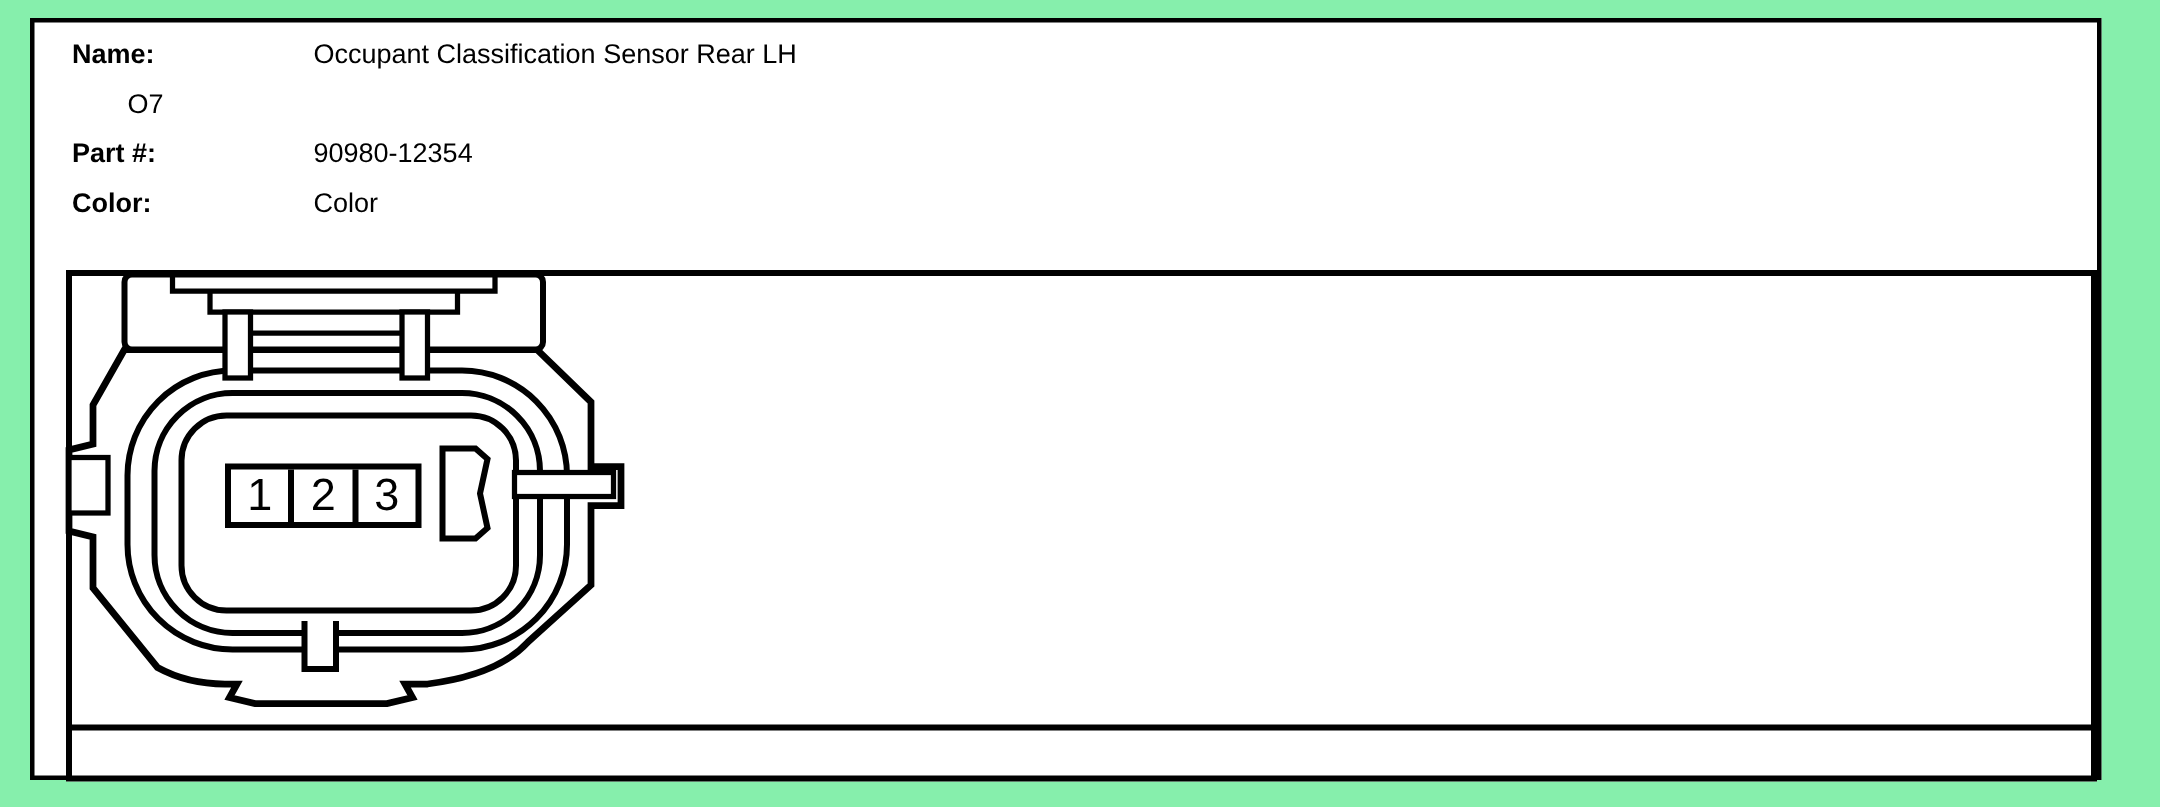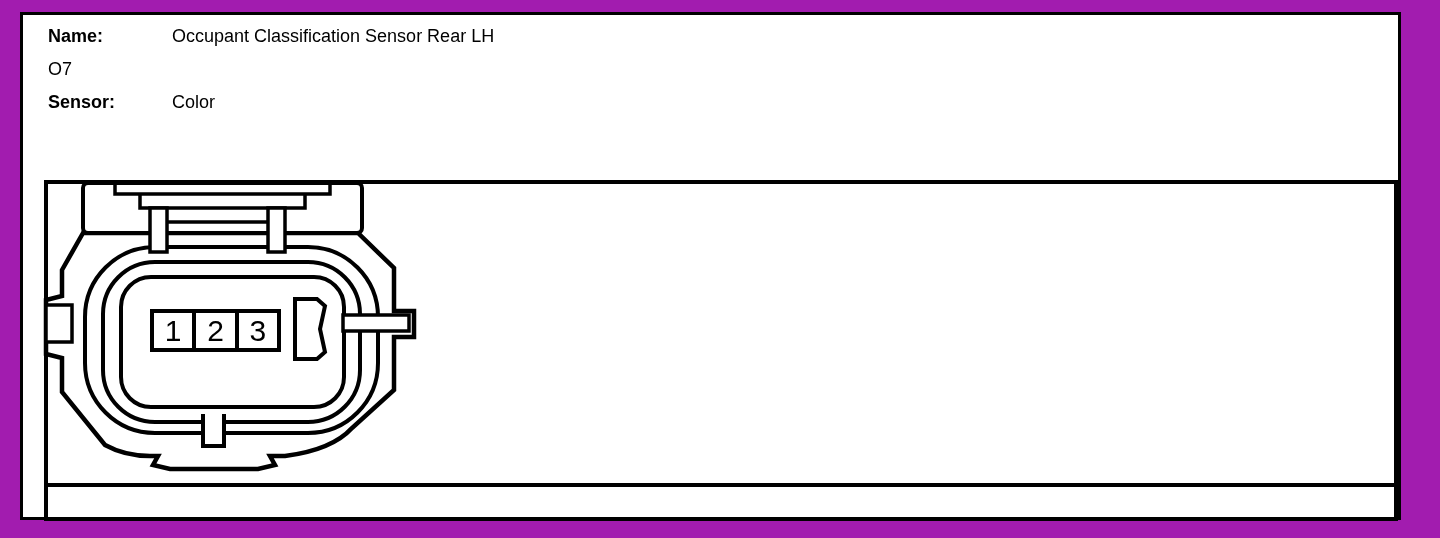--- a/index.html
+++ b/index.html
@@ -1,29 +1,29 @@
 <!DOCTYPE html>
 <html><head>
 <meta charset="utf-8">
 <style>
   html,body{margin:0;padding:0;background:#ffffff;}
   #screen{
-    position:relative;width:1440px;height:538px;background:#a21caf;overflow:hidden;
+    position:relative;width:1440px;height:538px;background:#86efac;overflow:hidden;
     font-family:"Liberation Sans", sans-serif;color:#000;
   }
   
   .page-frame{
     position:absolute;left:20px;top:12px;width:1381px;height:508px;
     border:3px solid #000;box-sizing:border-box;background:#fff;
   }
   
   .hdr{position:absolute;left:48px;top:24px;}
   .hdr-row{display:flex;height:33px;}
   .hdr-label{width:124px;font-weight:bold;font-size:18px;line-height:24px;white-space:nowrap;}
-  .hdr-value{font-size:18px;line-height:24px;white-space:nowrap;}
+  .hdr-value{font-size:18px;line-height:24px;white-space:nowrap;margin-left:37px;}
   
   .diagram-table{
     position:absolute;left:44px;top:180px;width:1354px;height:341px;
     border:4px solid #000;box-sizing:border-box;background:#fff;
   }
   .diagram-cell{position:relative;height:299px;border-bottom:4px solid #000;}
   .empty-row{height:30px;}
   .connector-svg{position:absolute;left:-8px;top:-6px;}
   
   .pin-row{
@@ -45,21 +45,25 @@
 
   <div class="hdr">
     <div class="hdr-row">
       <div class="hdr-label">Name:</div>
       <div class="hdr-value">Occupant Classification Sensor Rear LH</div>
     </div>
     <div class="hdr-row">
       <div class="hdr-value">O7</div>
     </div>
     <div class="hdr-row">
-      <div class="hdr-label">Sensor:</div>
+      <div class="hdr-label">Part #:</div>
+      <div class="hdr-value">90980-12354</div>
+    </div>
+    <div class="hdr-row">
+      <div class="hdr-label">Color:</div>
       <div class="hdr-value">Color</div>
     </div>
   </div>
 
   <div class="diagram-table">
     <div class="diagram-cell">
 
       <svg class="connector-svg" width="420" height="300" viewBox="0 0 420 300" fill="none" stroke="#000" stroke-width="4">
 
         <path fill="#fff" stroke-width="4.5" d="M43,55 L22,92 L22,118 L6,122 L6,176 L22,180 L22,214 L65,267

